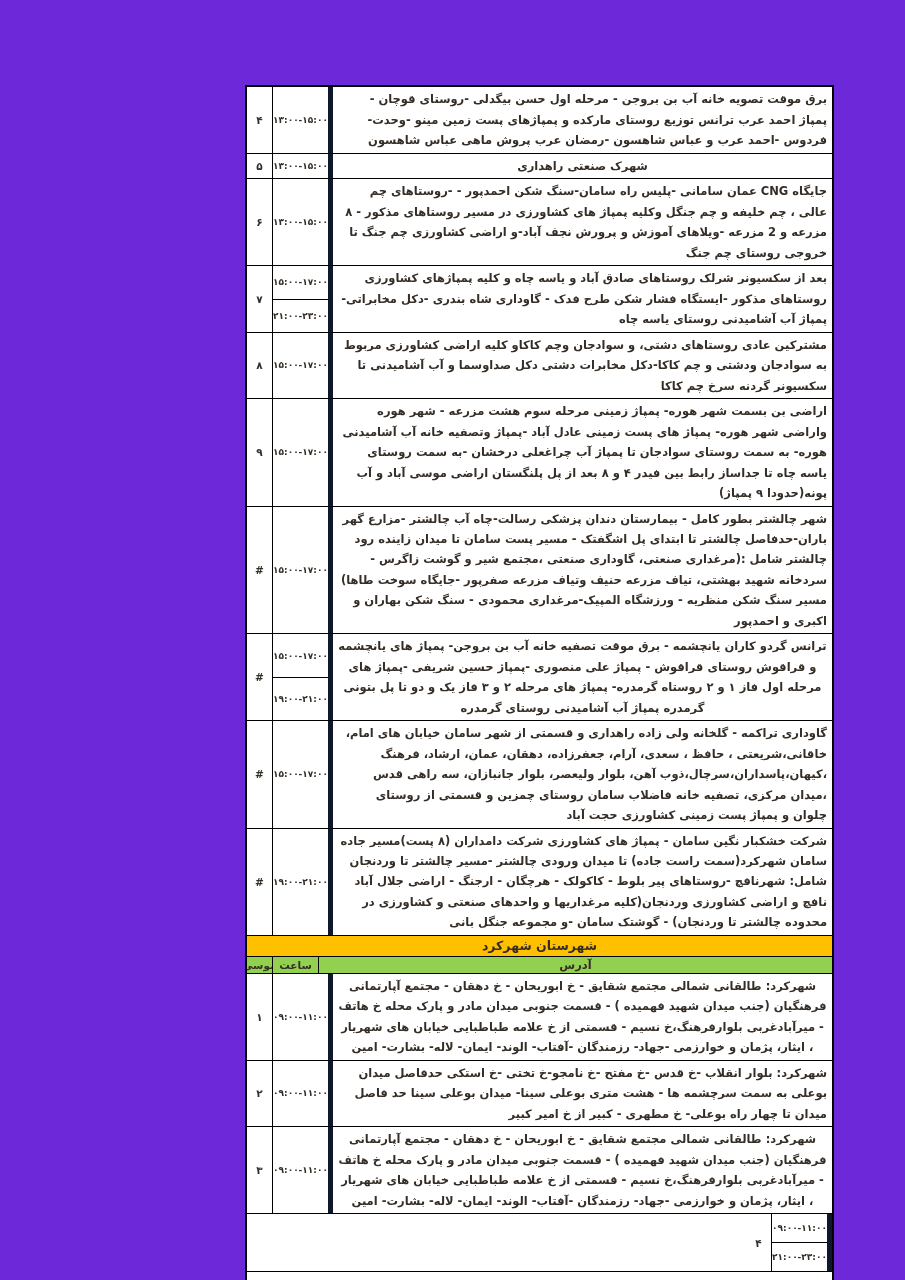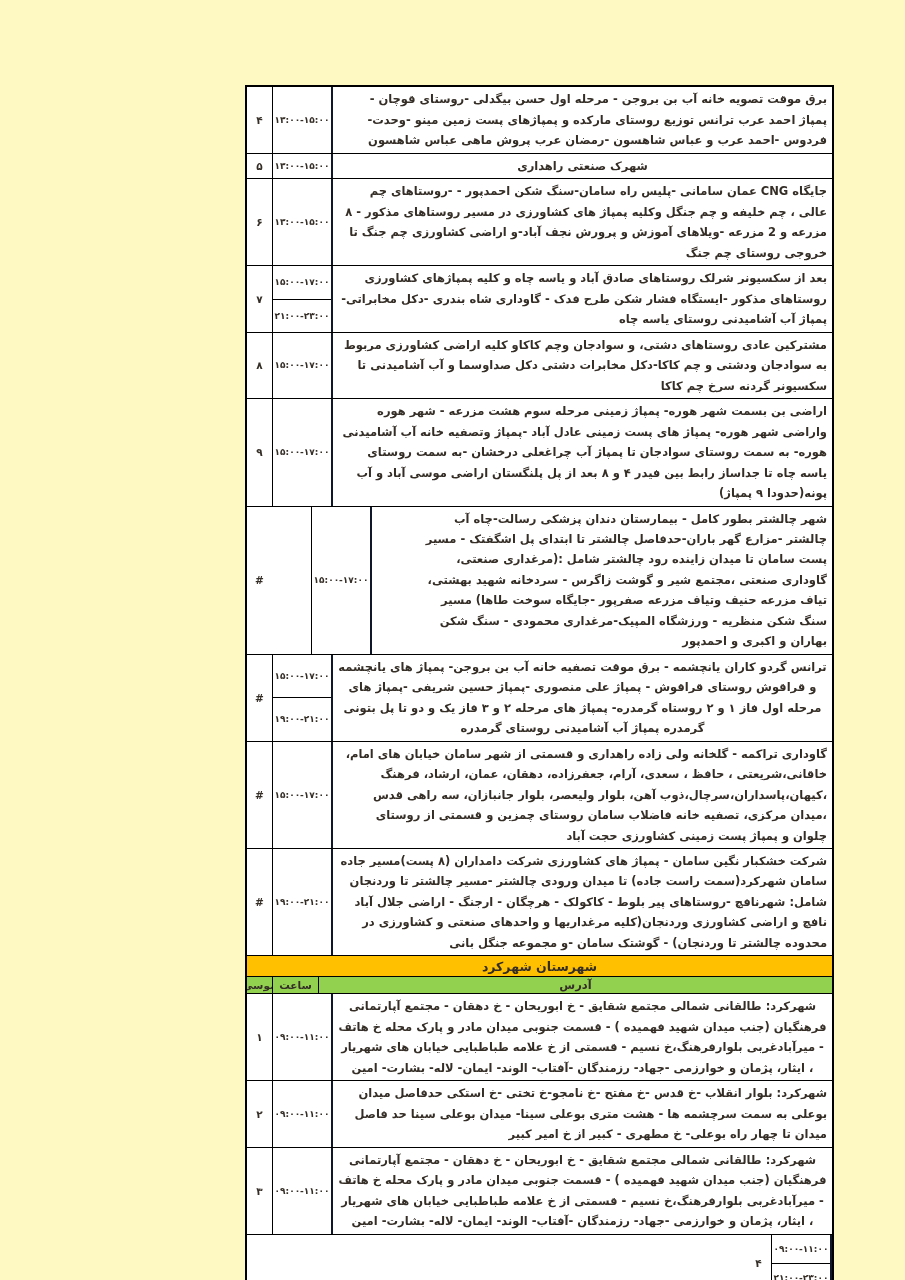--- a/index.html
+++ b/index.html
@@ -1,18 +1,18 @@
 <!DOCTYPE html>
 <html lang="fa"><head>
 <meta charset="utf-8">
 <style>
   * { box-sizing: border-box; margin: 0; padding: 0; }
   html, body { width: 905px; height: 1280px; background: #ffffff; }
   body { font-family: "DejaVu Sans", sans-serif; }
-  .page { position: relative; width: 905px; height: 1280px; background: #fef9c3; overflow: hidden; }
+  .page { position: relative; width: 905px; height: 1280px; background: #6d28d9; overflow: hidden; }
 
   .outage-table {
     position: absolute;
     top: 85px;
     left: 245px;
     width: 589px;
     direction: rtl;
     border: 2px solid #000;
     background: #fff;
     color: #352e27;
@@ -49,21 +49,21 @@
     font-size: 11.5px;
     line-height: 1.78;
   }
   .addr-cell > div { width: 100%; }
   .align-right  .addr-cell > div { text-align: right; }
   .align-center .addr-cell > div { text-align: center; }
 
   .time-cell {
     width: 61px;
     display: flex; flex-direction: column;
-    border-left: 1px solid #000; border-right: 2px solid #0f172a;
+    border-left: 1px solid #000; border-right: 5px solid #0f172a;
   }
   .time-cell .tval {
     flex: 1;
     display: flex; align-items: center; justify-content: center;
     direction: ltr;
     font-size: 9px;
     white-space: nowrap;
     overflow: hidden;
   }
   .time-cell .tval + .tval { border-top: 1px solid #000; }
@@ -128,21 +128,21 @@
       </div>
       <div class="trow align-right" style="min-height: 86px;">
         <div class="addr-cell">
           <div>اراضی بن بسمت شهر هوره- پمپاژ زمینی مرحله سوم هشت مزرعه - شهر هوره واراضی شهر هوره- پمپاژ های پست زمینی عادل آباد -پمپاژ وتصفیه خانه آب آشامیدنی هوره- به سمت روستای سوادجان تا پمپاژ آب چراغعلی درخشان -به سمت روستای یاسه چاه تا جداساز رابط بین فیدر ۴ و ۸ بعد از پل پلنگستان اراضی موسی آباد و آب پونه(حدودا ۹ پمپاژ)</div>
         </div>
         <div class="time-cell">
           <div class="tval" dir="ltr">۱۵:۰۰-۱۷:۰۰</div>
         </div>
         <div class="num-cell">۹</div>
       </div>
-      <div class="trow align-right" style="min-height: 88px; gap: 39px;">
+      <div class="trow align-right" style="min-height: 88px;">
         <div class="addr-cell">
           <div>شهر چالشتر بطور کامل - بیمارستان دندان پزشکی رسالت-چاه آب چالشتر -مزارع گهر باران-حدفاصل چالشتر تا ابتدای پل اشگفتک - مسیر پست سامان تا میدان زاینده رود چالشتر شامل :(مرغداری صنعتی، گاوداری صنعتی ،مجتمع شیر و گوشت زاگرس - سردخانه شهید بهشتی، تیاف مزرعه حنیف وتیاف مزرعه صفرپور -جایگاه سوخت طاها) مسیر سنگ شکن منظریه - ورزشگاه المپیک-مرغداری محمودی - سنگ شکن بهاران و اکبری و احمدپور</div>
         </div>
         <div class="time-cell">
           <div class="tval" dir="ltr">۱۵:۰۰-۱۷:۰۰</div>
         </div>
         <div class="num-cell">#</div>
       </div>
       <div class="trow align-center" style="min-height: 66px;">
         <div class="addr-cell">

